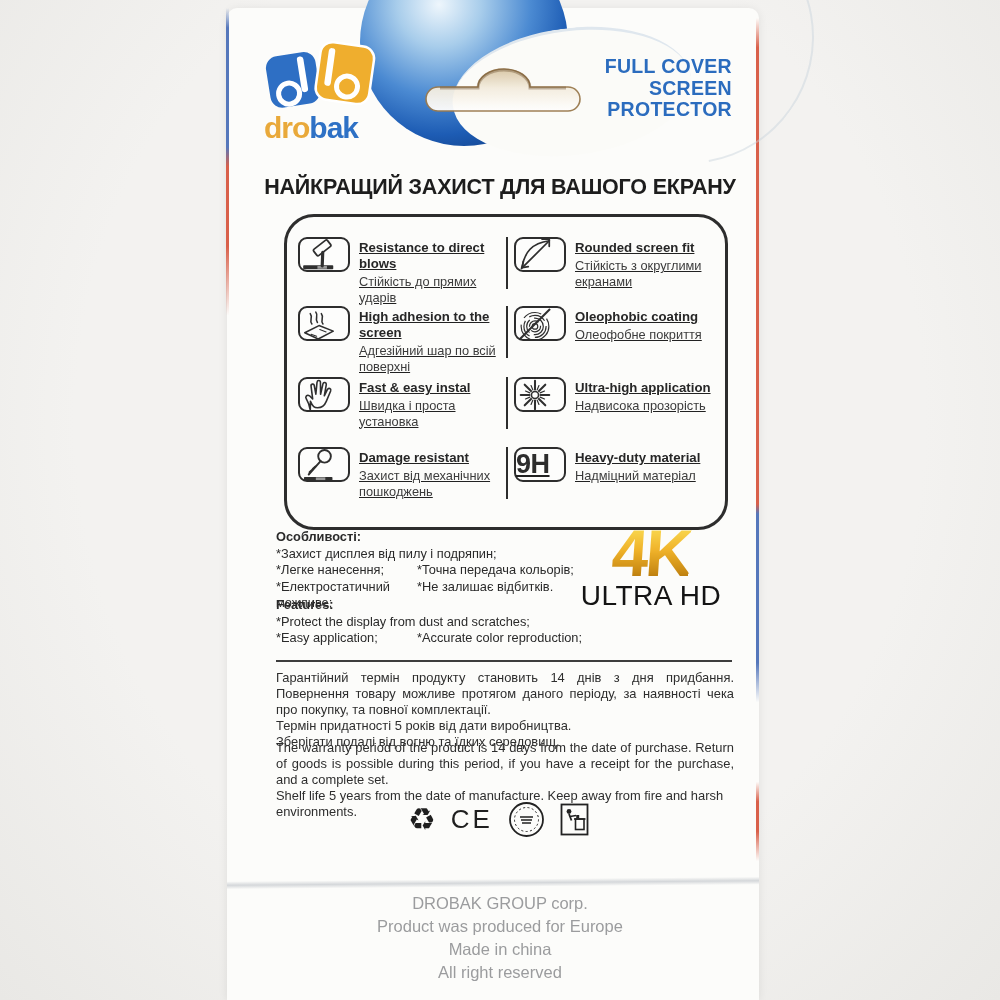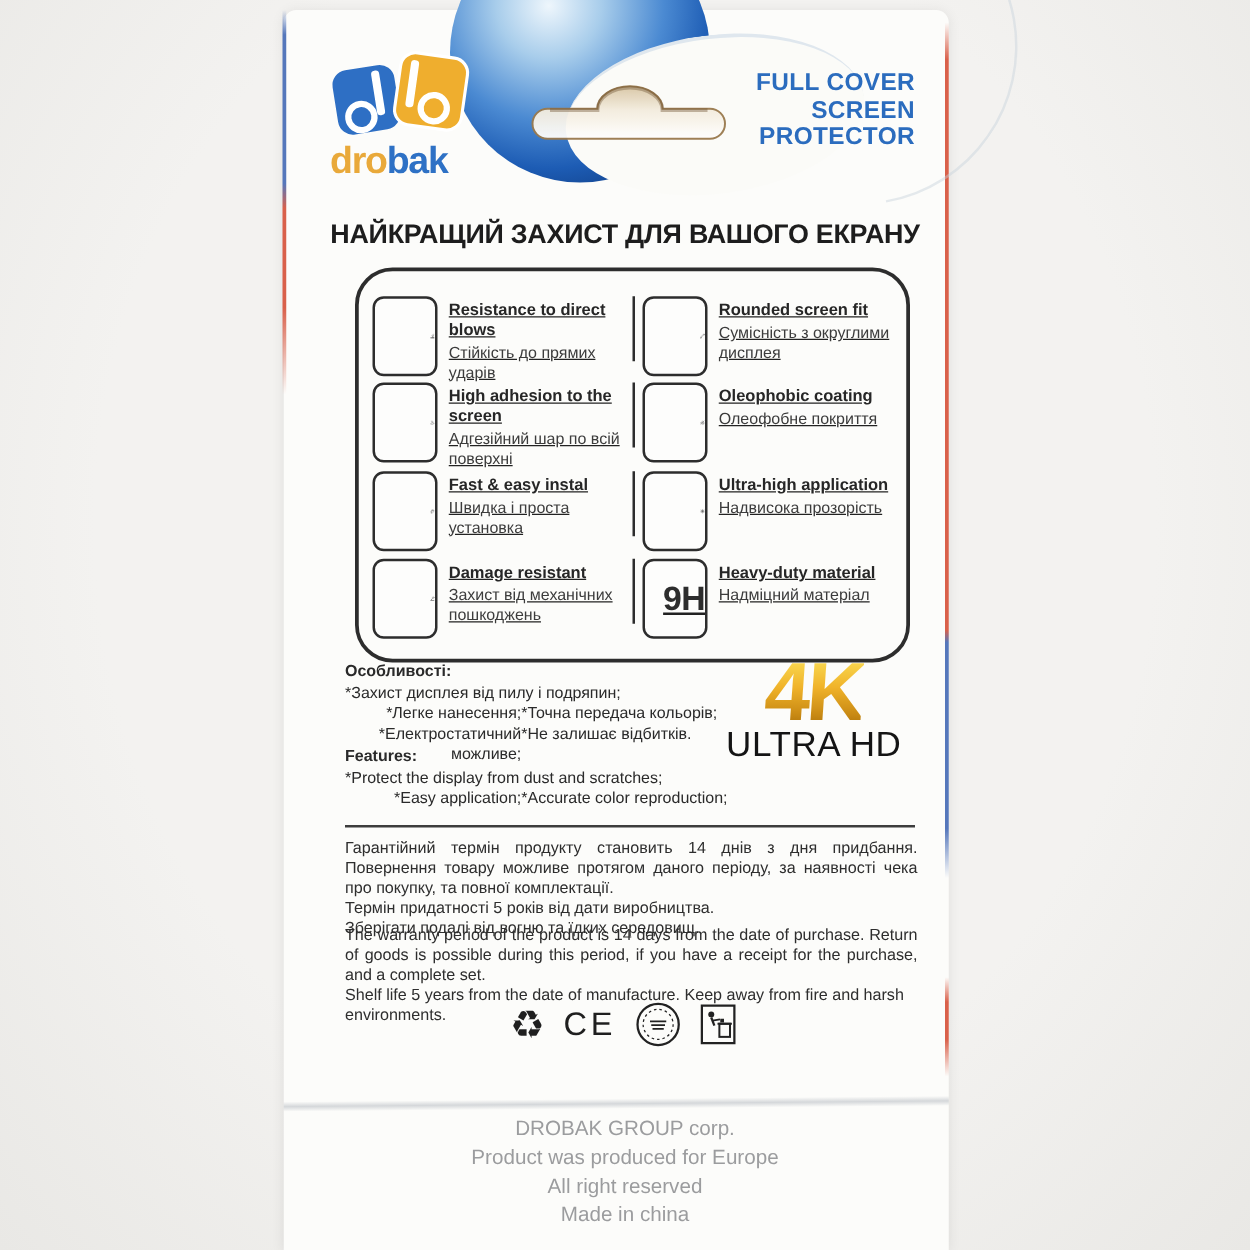--- a/index.html
+++ b/index.html
@@ -22,30 +22,30 @@
   .holeSvg{left:418px;top:64px;width:170px;height:58px;}
   .logoSvg{left:262px;top:38px;width:118px;height:108px;}
   .ptitle{left:545px;top:56px;width:187px;text-align:right;color:#2b6cbe;
         font-weight:bold;font-size:19.5px;line-height:21.5px;letter-spacing:.3px;}
   .headline{left:240px;top:175px;width:520px;text-align:center;font-size:21.5px;
         font-weight:bold;color:#1d1d1d;letter-spacing:-.2px;}
   .fbox{left:284px;top:214px;width:438px;height:310px;border:3px solid #2d2d2d;border-radius:30px;}
   .cell{display:flex;width:212px;text-decoration:underline;}
   .colL{left:298px;} .colR{left:514px;}
   .r1{top:237px}.r2{top:306px}.r3{top:377px}.r4{top:447px}
-  .ibox{width:52px;height:64px;border:2.2px solid #2d2d2d;border-radius:9px;
-        display:flex;align-items:center;justify-content:flex-end;flex:0 0 auto;background:#fdfdfc;box-sizing:border-box;padding-left:44px;}
+  .ibox{width:52px;height:35px;border:2.2px solid #2d2d2d;border-radius:9px;
+        display:flex;align-items:center;justify-content:flex-start;flex:0 0 auto;background:#fdfdfc;box-sizing:border-box;}
   .ftext{margin-left:9px;padding-top:3px;width:152px;}
   .fen{font-size:13.2px;font-weight:bold;color:#262626;line-height:16px;margin-bottom:2px;}
   .fuk{font-size:12.8px;color:#3c3c3c;line-height:15.5px;}
   .badge9h{font-size:27px;font-weight:600;color:#2d2d2d;letter-spacing:-.5px;}
   .divseg{left:505.5px;width:2.5px;height:52px;background:#2d2d2d;}
   .hl{font-size:12.8px;line-height:16.5px;color:#2a2a2a;width:340px;}
   .hl .t{font-weight:bold;}
-  .cols{display:flex;text-align:right;}
+  .cols{display:flex;}
   .cL{width:141px;flex:0 0 auto;}
   .fourk{left:566px;top:522px;width:170px;text-align:center;}
   .fourk .big{font-size:66px;line-height:62px;font-weight:800;letter-spacing:-3px;
         transform:skewX(-4deg);display:inline-block;
         background:linear-gradient(to bottom,#fadd55 5%,#f0b32a 45%,#c98a14 80%,#a86e08 100%);
         -webkit-background-clip:text;background-clip:text;color:transparent;}
   .fourk .small{font-size:28px;font-weight:400;color:#141414;letter-spacing:.5px;margin-top:-4px;}
   .sep{left:276px;top:660px;width:456px;height:2.2px;background:#3d3d3d;}
   .warr{left:276px;width:458px;font-size:12.9px;line-height:16.1px;color:#2e2e2e;}
   .warr .j{text-align:justify;}
@@ -133,21 +133,21 @@
     <div class="ibox">
       <svg width="38" height="38" viewBox="0 0 48 48" fill="none" stroke="#2f2f2f" stroke-width="2.2" stroke-linecap="round">
         <path d="M42 6 C20 9 11 20 7 41"></path>
         <path d="M42 6 L8 40"></path>
         <path d="M8 40 l7.5 -1.2 M8 40 l1.2 -7.5"></path>
         <path d="M33 4 h9 v9"></path>
       </svg>
     </div>
     <div class="ftext">
       <div class="fen">Rounded screen fit</div>
-      <div class="fuk">Сумісність з округлими дисплея</div>
+      <div class="fuk">Стійкість з округлими екранами</div>
     </div>
   </div>
 
   <div class="abs cell colL r2">
     <div class="ibox">
       <svg width="38" height="38" viewBox="0 0 48 48" fill="none" stroke="#2f2f2f" stroke-width="2" stroke-linecap="round" stroke-linejoin="round">
         <path d="M6 35 L24 26 L42 33 L23 43 Z"></path>
         <path d="M14 37 l7 2.5 M25 31 l8 3" stroke-width="1.3"></path>
         <path d="M15 24 c-4 -5 2 -8 -2 -13"></path>
         <path d="M22 22 c-4 -5 2 -8 -2 -13"></path>
@@ -286,17 +286,17 @@
       <path d="M14 16 h11.5" stroke="#222" stroke-width="1.6"></path>
       <rect x="16.2" y="12" width="3" height="3" fill="#222"></rect>
     </svg>
   </div>
 
   <div class="abs fold"></div>
 
   <div class="abs footer">
     <div>DROBAK GROUP corp.</div>
     <div>Product was produced for Europe</div>
+    <div>Made in china</div>
     <div>All right reserved</div>
-    <div>Made in china</div>
   </div>
 
 </div>
 
 </body></html>

